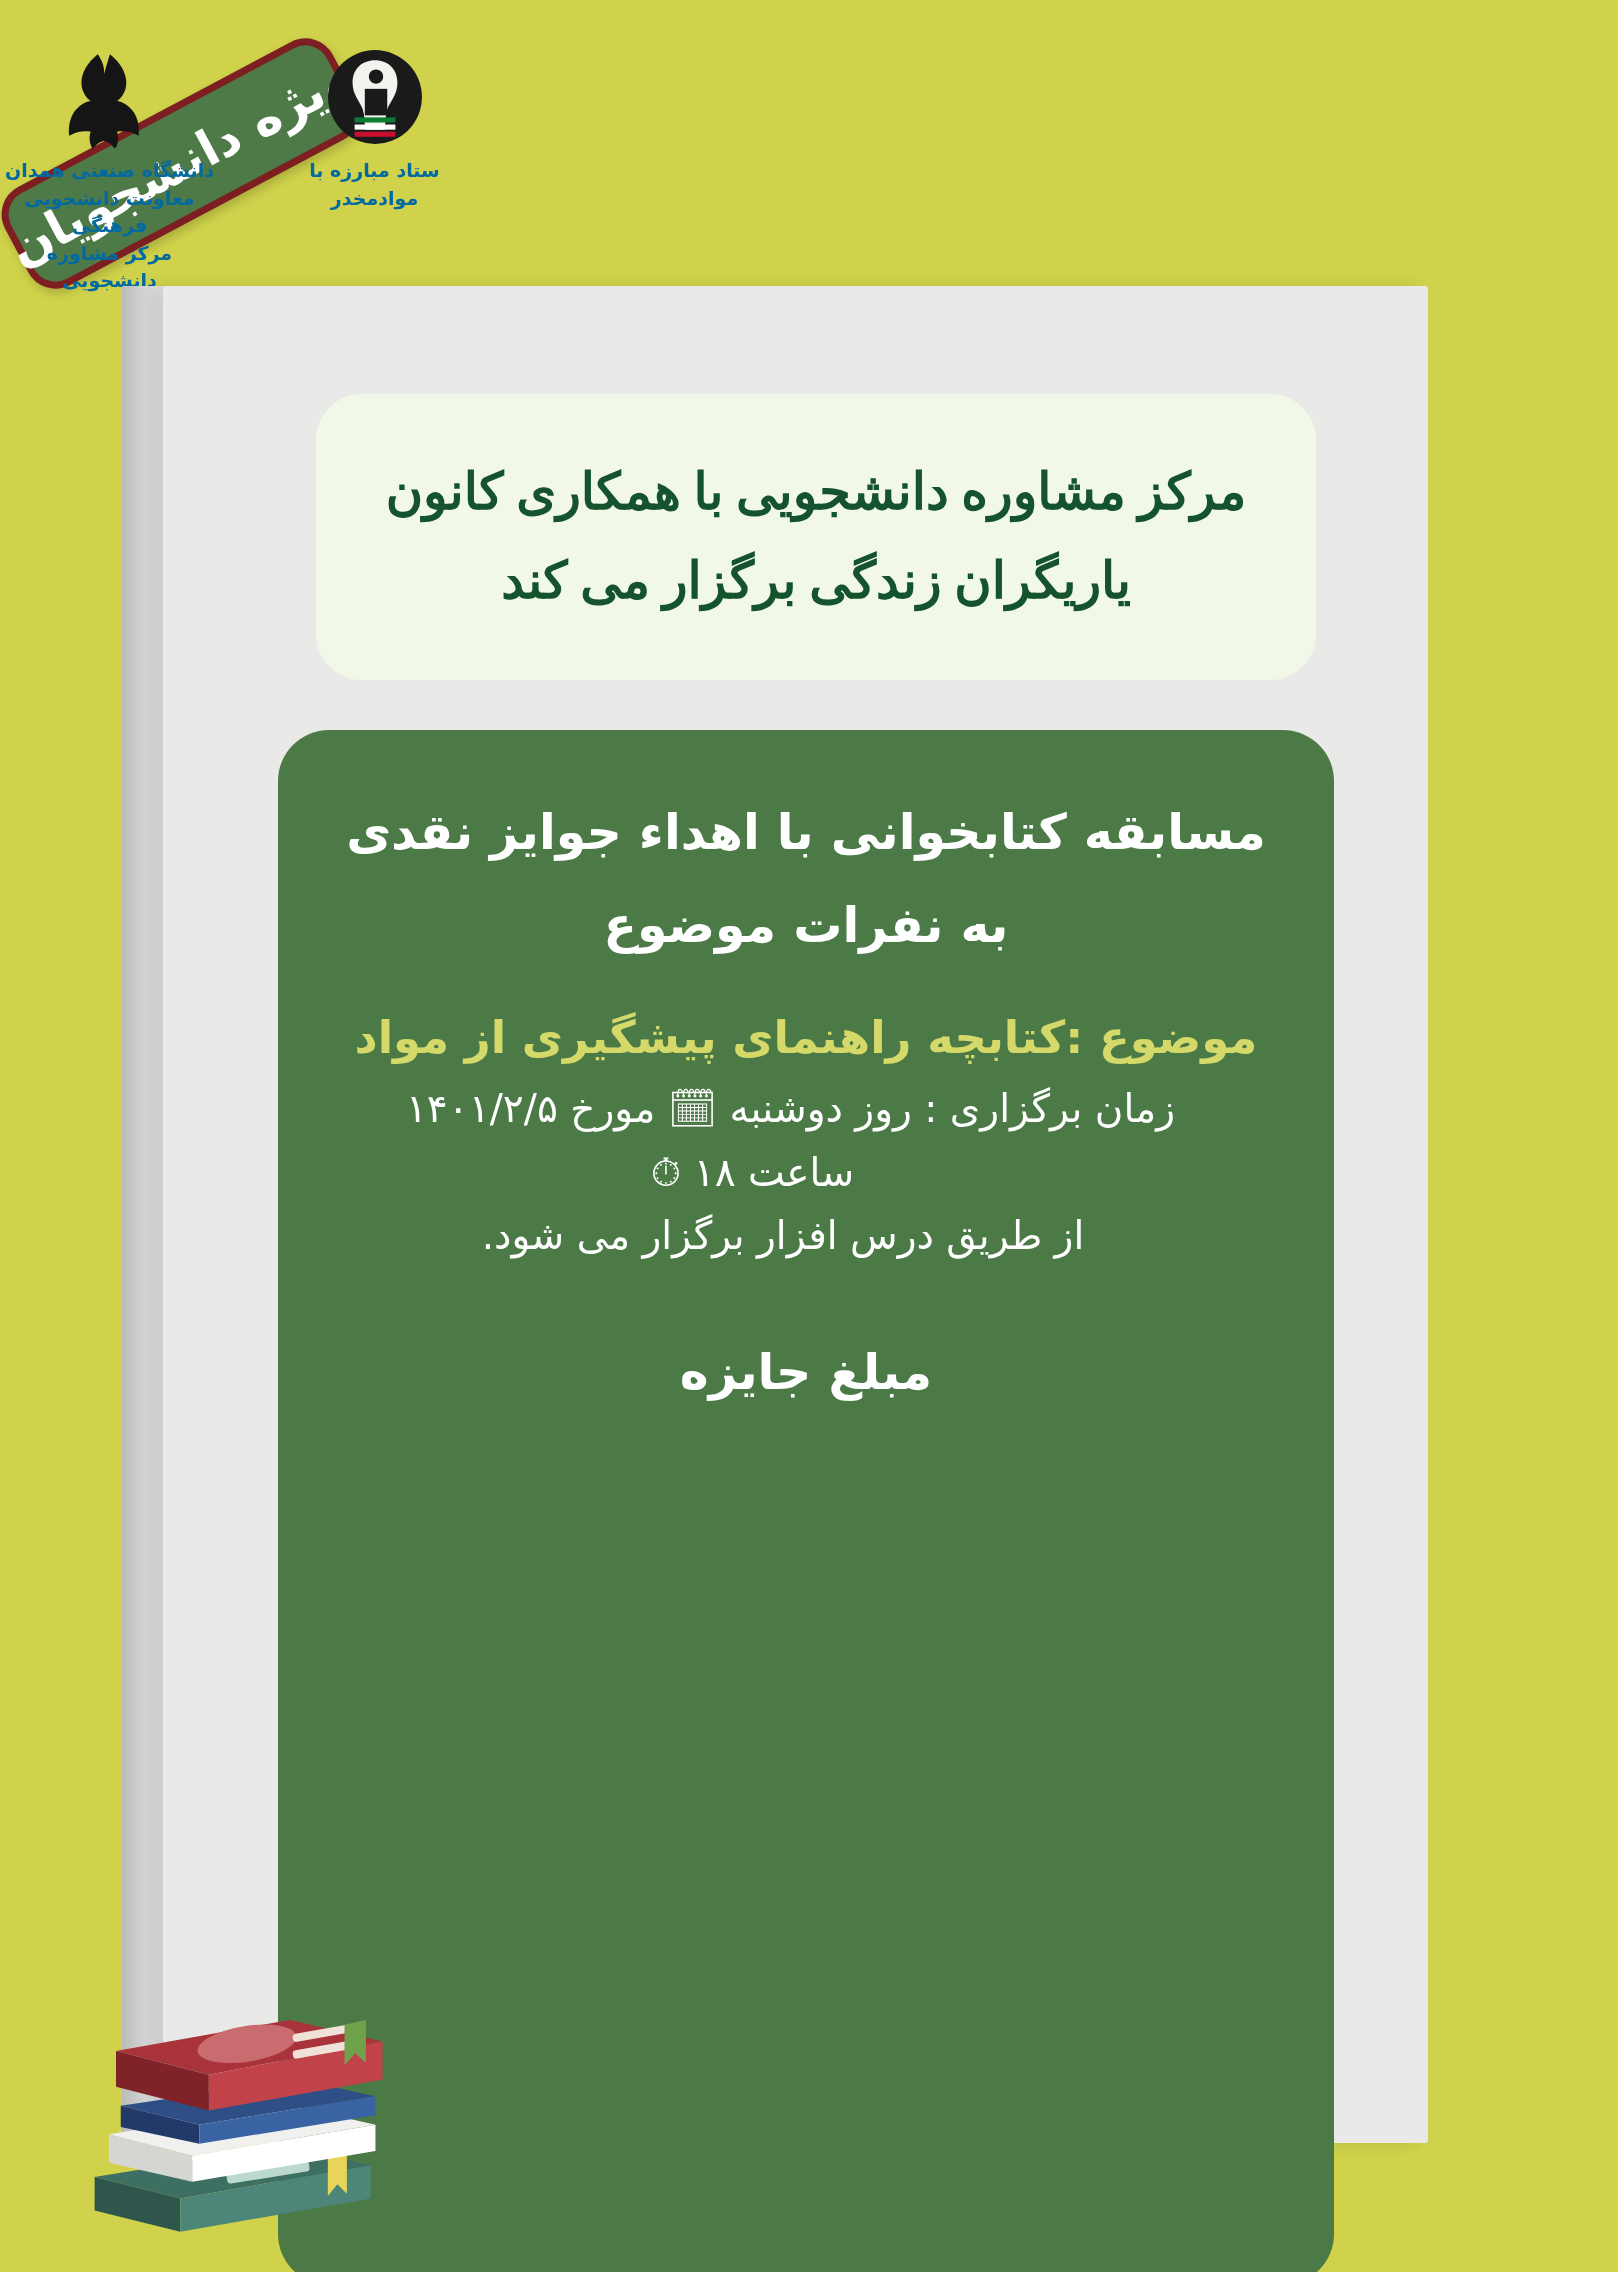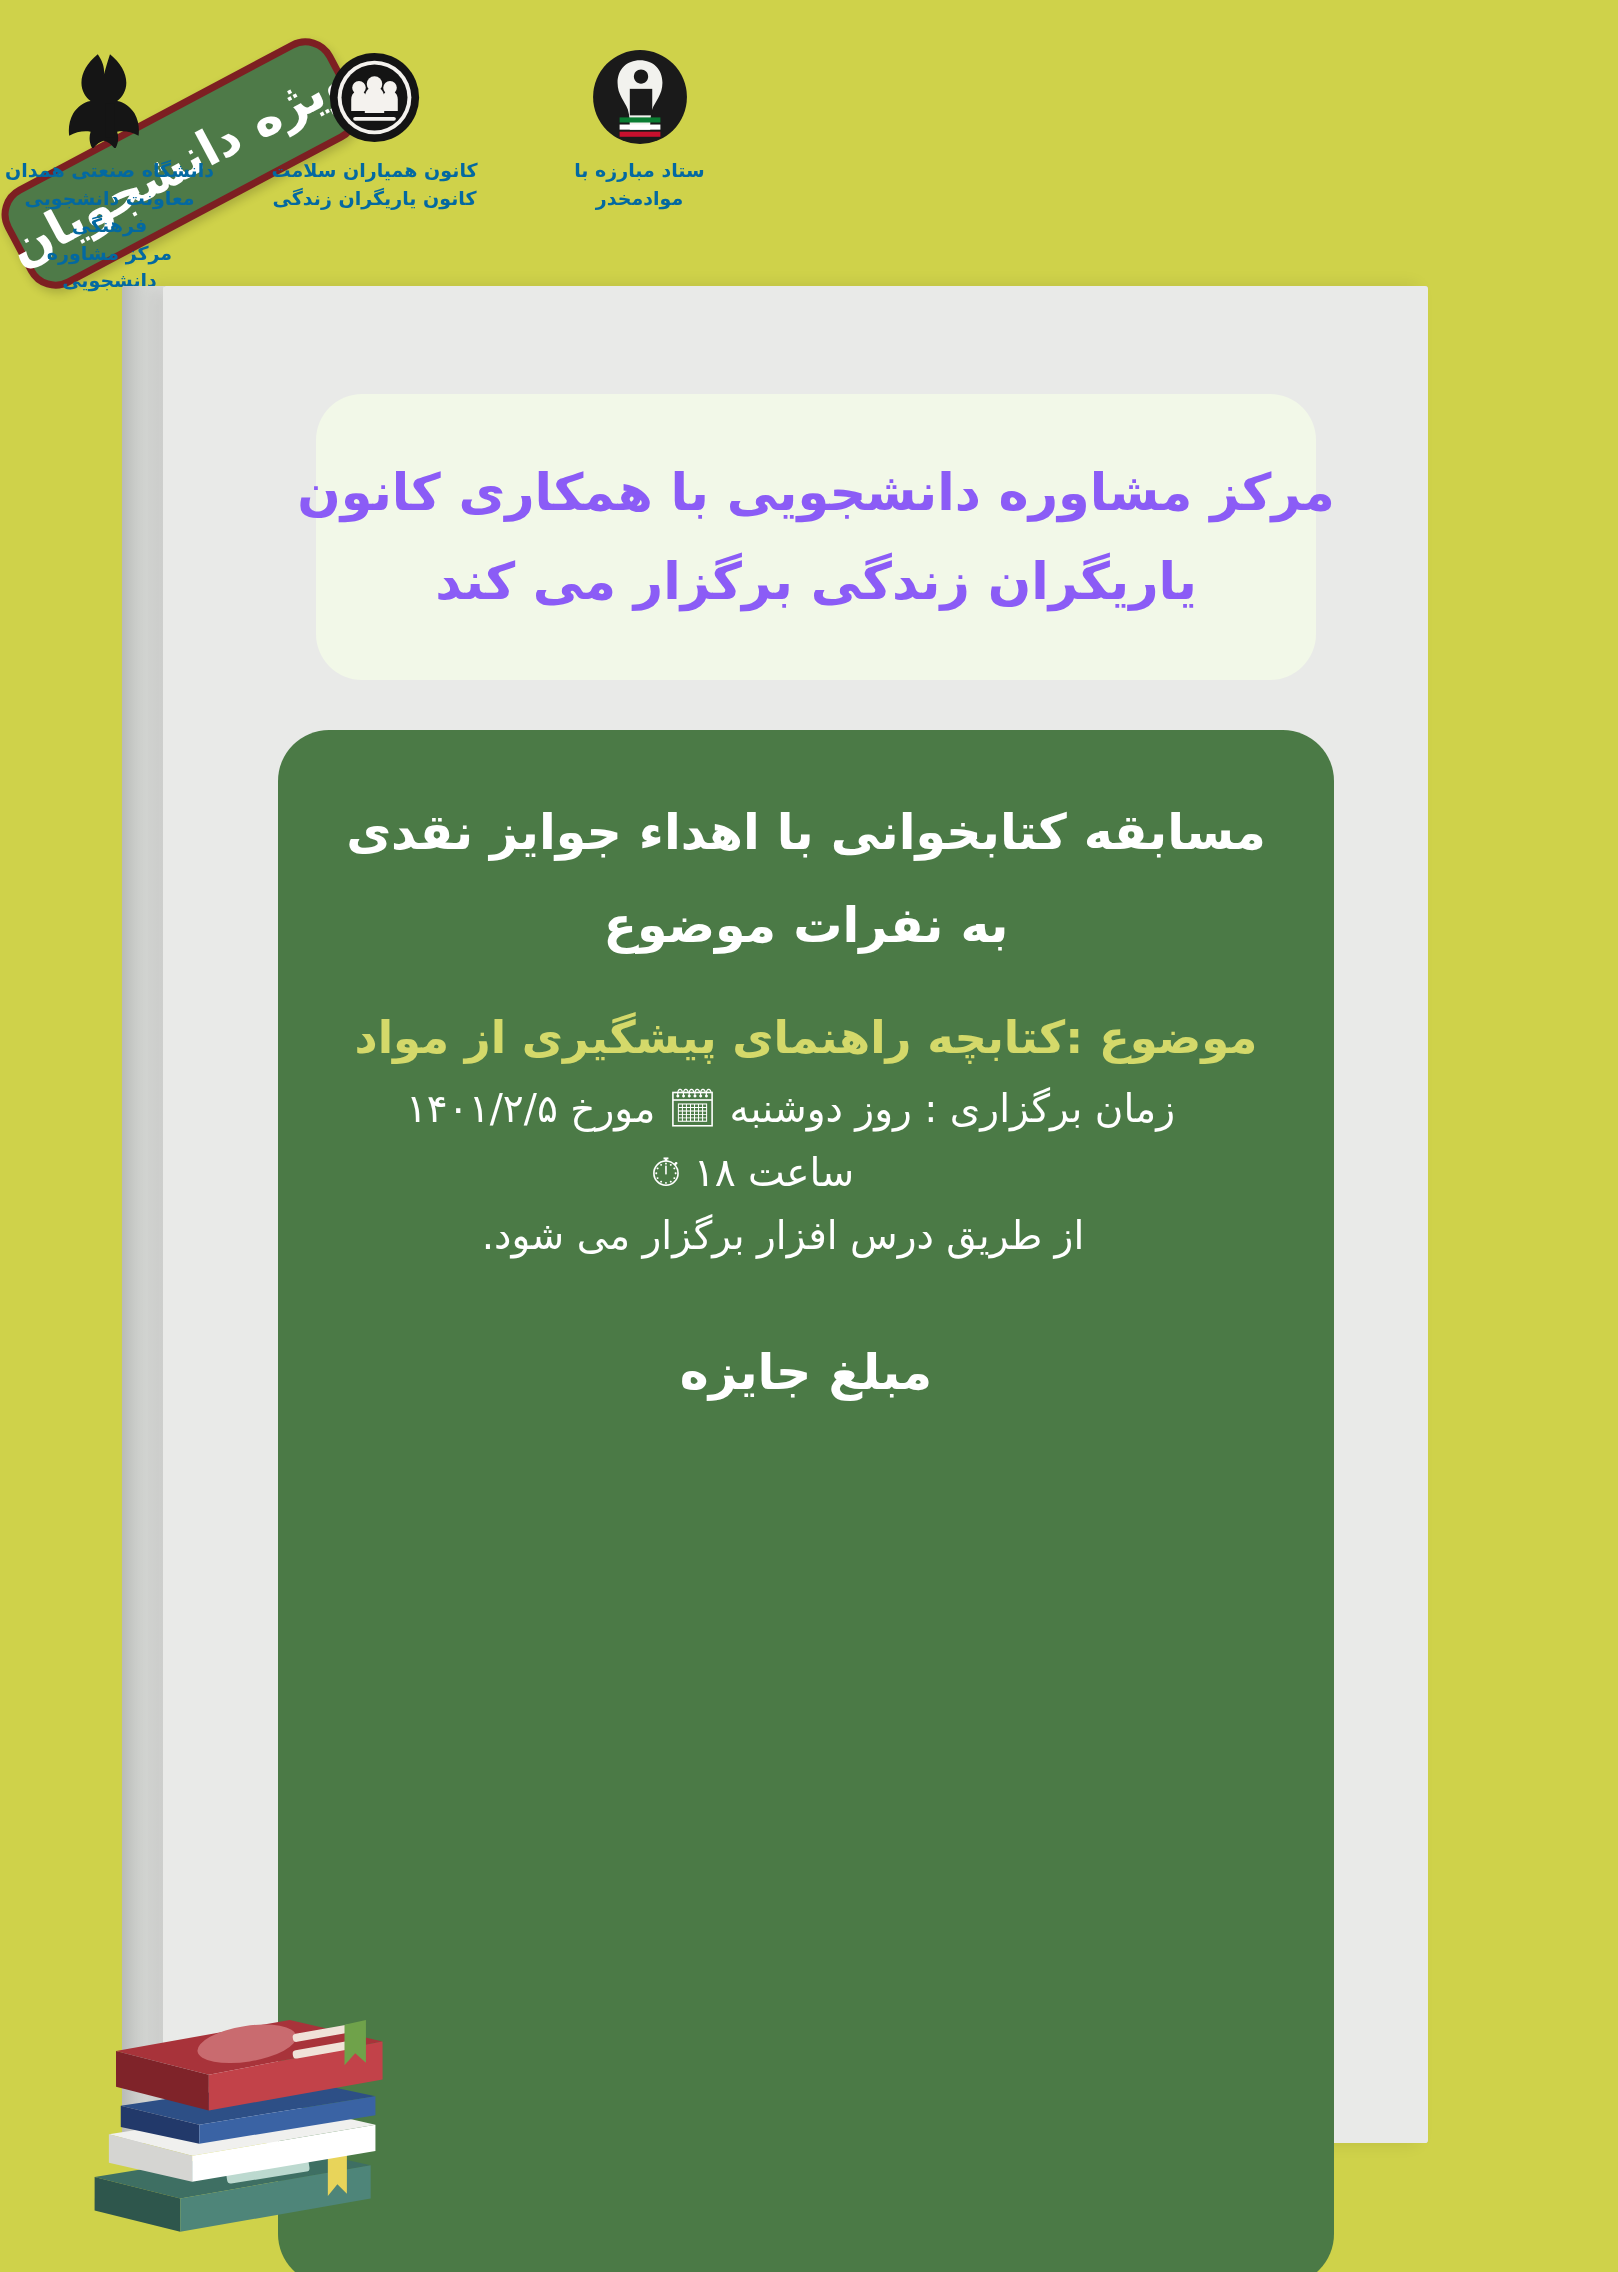--- a/index.html
+++ b/index.html
@@ -125,26 +125,27 @@
     background: #f2f8e8;
     border-radius: 46px;
     display: flex;
     flex-direction: column;
     align-items: center;
     justify-content: center;
     padding: 23.5px 36px;
     box-sizing: border-box;
   }
   .banner-line {
-    color: #8b5cf6;
+    color: #14532d;
     font-size: 51px;
     font-weight: bold;
     line-height: 1.75;
     text-align: right;
     white-space: nowrap;
+    font-family: Liberation Serif, serif;
   }
 
   
   .card {
     position: absolute;
     top: 730px;
     left: 278px;
     width: 1056px;
     height: 1555px;
     background: #4b7a46;
@@ -238,38 +239,20 @@
         <path d="M44 30c0-4 3-7 7-7s7 3 7 7-3 7-7 7-7-3-7-7z" fill="#1a1a1a"></path>
         <path d="M40 42h22v26H40z" fill="#1a1a1a"></path>
         <rect x="30" y="70" width="40" height="5" fill="#0a7d32"></rect>
         <rect x="30" y="77" width="40" height="5" fill="#ffffff"></rect>
         <rect x="30" y="84" width="40" height="5" fill="#c8102e"></rect>
       </svg>
     </div>
     <div class="logo-caption" style="white-space:pre-line;">ستاد مبارزه با موادمخدر</div>
   </div>
 
-  <div class="logo-block">
-    <div class="logo-mark">
-      <svg viewBox="0 0 100 100" width="97" height="97" aria-hidden="true">
-        <circle cx="50" cy="50" r="46" fill="#141414"></circle>
-        <circle cx="50" cy="50" r="38" fill="#f4f2ee"></circle>
-        <circle cx="50" cy="50" r="34" fill="#141414"></circle>
-        <circle cx="34" cy="40" r="7" fill="#f4f2ee"></circle>
-        <circle cx="50" cy="36" r="8" fill="#f4f2ee"></circle>
-        <circle cx="66" cy="40" r="7" fill="#f4f2ee"></circle>
-        <path d="M26 52c0-6 4-9 8-9s8 3 8 9v12H26z" fill="#f4f2ee"></path>
-        <path d="M40 50c0-7 5-11 10-11s10 4 10 11v16H40z" fill="#f4f2ee"></path>
-        <path d="M58 52c0-6 4-9 8-9s8 3 8 9v12H58z" fill="#f4f2ee"></path>
-        <rect x="28" y="70" width="44" height="4" rx="2" fill="#f4f2ee"></rect>
-      </svg>
-    </div>
-    <div class="logo-caption" style="white-space:pre-line;">کانون همیاران سلامت
-کانون یاریگران زندگی</div>
-  </div>
 
   <div class="logo-block">
     <div class="logo-mark">
       <svg viewBox="0 0 100 100" width="102" height="102" aria-hidden="true">
         <path d="M50 8c10 8 16 18 16 28 0 8-4 14-9 18 7 1 13 6 17 12 4 7 5 15 4 22-7-4-14-5-21-4 2 6 1 12-2 17-3-4-7-7-11-8-4 1-8 4-11 8-3-5-4-11-2-17-7-1-14 0-21 4-1-7 0-15 4-22 4-6 10-11 17-12-5-4-9-10-9-18C22 26 28 16 38 8c4 6 7 12 6 20 2-7 4-14 6-20z" fill="#151515"></path>
         <rect x="46" y="56" width="8" height="34" fill="#151515"></rect>
       </svg>
     </div>
     <div class="logo-caption" style="white-space:pre-line;">دانشگاه صنعتی همدان
 معاونت دانشجویی فرهنگی

